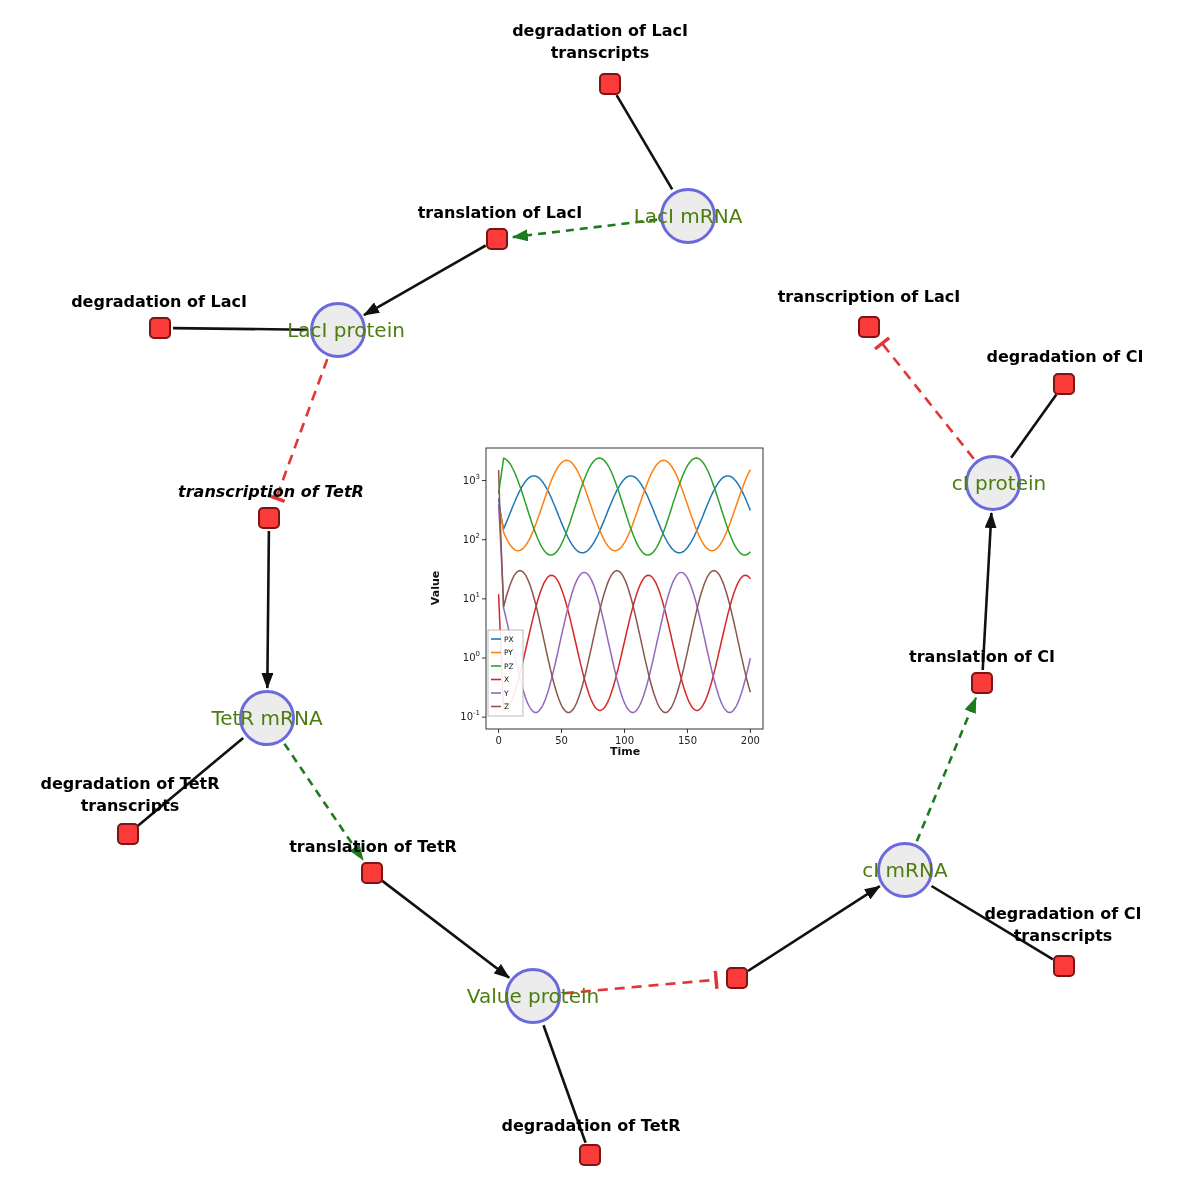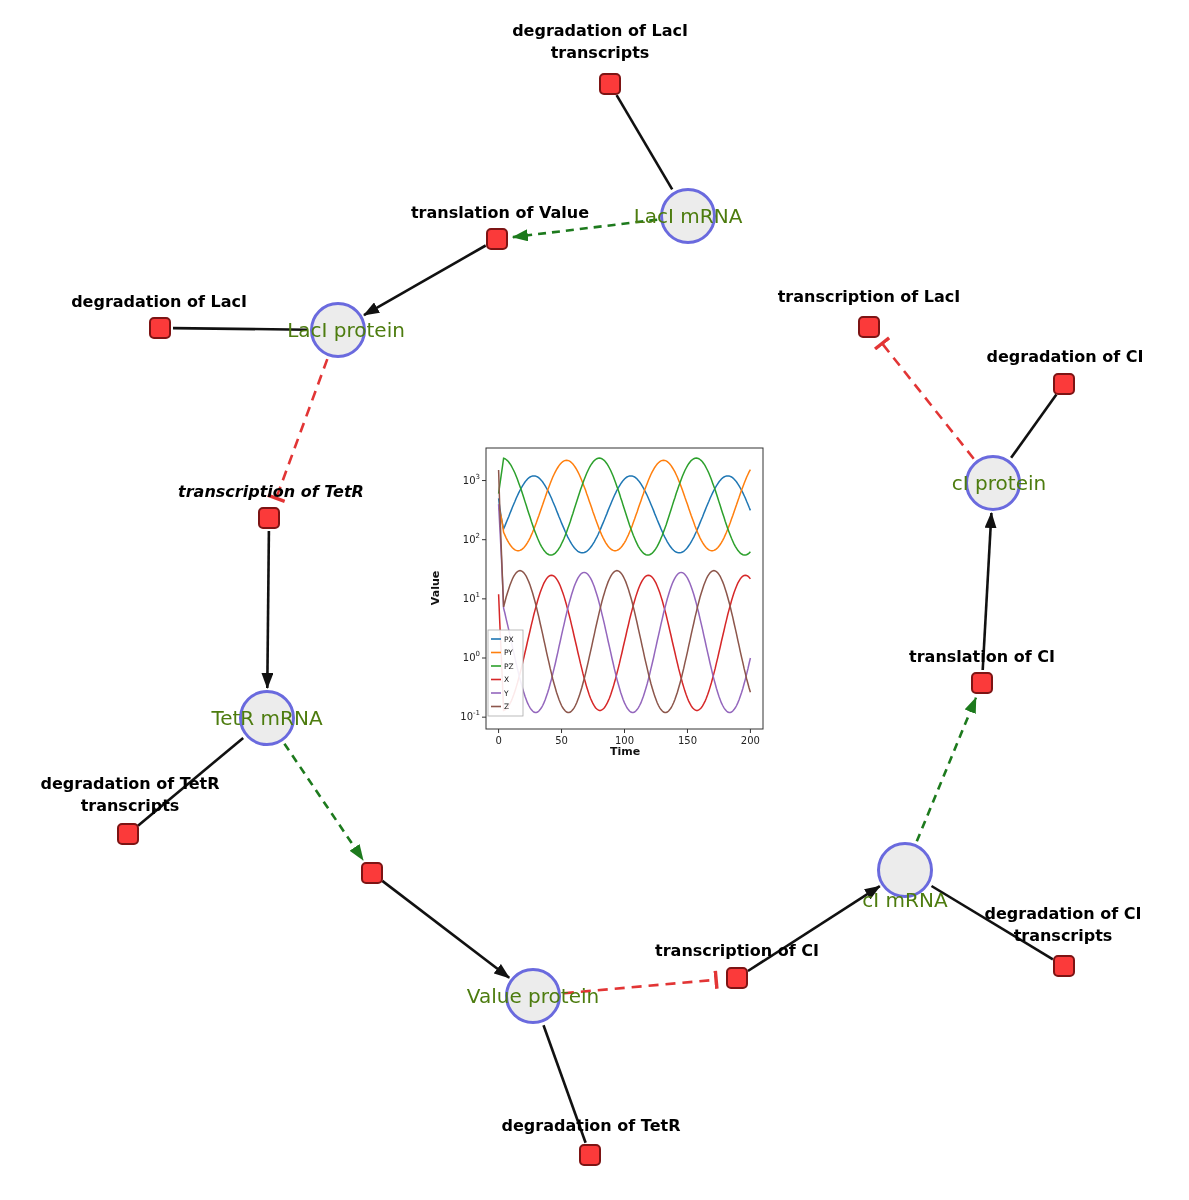--- a/index.html
+++ b/index.html
@@ -61,31 +61,31 @@
   <div id="node-layer">
       <div class="species-node" style="left: 660px; top: 188px;"></div>
       <div class="species-label" style="left: 688px; top: 216px;">LacI mRNA</div>
       <div class="species-node" style="left: 310px; top: 302px;"></div>
       <div class="species-label" style="left: 338px; top: 330px; margin-left: 8px;">LacI protein</div>
       <div class="species-node" style="left: 239px; top: 690px;"></div>
       <div class="species-label" style="left: 267px; top: 718px;">TetR mRNA</div>
       <div class="species-node" style="left: 505px; top: 968px;"></div>
       <div class="species-label" style="left: 533px; top: 996px;">Value protein</div>
       <div class="species-node" style="left: 877px; top: 842px;"></div>
-      <div class="species-label" style="left: 905px; top: 870px; margin-top: 30px;">cI mRNA</div>
+      <div class="species-label" style="left: 905px; top: 870px;">cI mRNA</div>
       <div class="species-node" style="left: 965px; top: 455px;"></div>
       <div class="species-label" style="left: 993px; top: 483px; margin-left: 6px;">cI protein</div>
       <div class="reaction-node" style="left: 599px; top: 73px;"></div>
       <div class="reaction-label" style="left: 600px; top: 42px;">
         <div>degradation of LacI</div>
         <div>transcripts</div>
       </div>
       <div class="reaction-node" style="left: 486px; top: 228px;"></div>
       <div class="reaction-label" style="left: 500px; top: 213px;">
-        <div>translation of Value</div>
+        <div>translation of LacI</div>
       </div>
       <div class="reaction-node" style="left: 149px; top: 317px;"></div>
       <div class="reaction-label" style="left: 159px; top: 302px;">
         <div>degradation of LacI</div>
       </div>
       <div class="reaction-node" style="left: 858px; top: 316px;"></div>
       <div class="reaction-label" style="left: 869px; top: 297px; text-align: right;">
         <div>transcription of LacI</div>
       </div>
       <div class="reaction-node" style="left: 1053px; top: 373px;"></div>
@@ -99,29 +99,29 @@
       <div class="reaction-node" style="left: 971px; top: 672px;"></div>
       <div class="reaction-label" style="left: 982px; top: 657px; text-align: center;">
         <div>translation of CI</div>
       </div>
       <div class="reaction-node" style="left: 117px; top: 823px;"></div>
       <div class="reaction-label" style="left: 130px; top: 795px;">
         <div>degradation of TetR</div>
         <div>transcripts</div>
       </div>
       <div class="reaction-node" style="left: 361px; top: 862px;"></div>
+      <div class="reaction-label" style="left: 373px; top: 847px;">
+        <div>translation of TetR</div>
+      </div>
       <div class="reaction-node" style="left: 1053px; top: 955px;"></div>
       <div class="reaction-label" style="left: 1063px; top: 925px;">
         <div>degradation of CI</div>
         <div>transcripts</div>
       </div>
       <div class="reaction-node" style="left: 726px; top: 967px;"></div>
-      <div class="reaction-label" style="left: 737px; top: 951px;">
-        <div>transcription of CI</div>
-      </div>
       <div class="reaction-node" style="left: 579px; top: 1144px;"></div>
       <div class="reaction-label" style="left: 591px; top: 1126px;">
         <div>degradation of TetR</div>
       </div>
     </div>
 
   <div class="chart-wrap">
     <svg id="chart-svg" xmlns="http://www.w3.org/2000/svg">
         <rect x="61" y="10" width="277" height="281" fill="#fff" stroke="#333" stroke-width="1"></rect>
         <line x1="57" y1="279.1684210526316" x2="61" y2="279.1684210526316" stroke="#333" stroke-width="1"></line>

